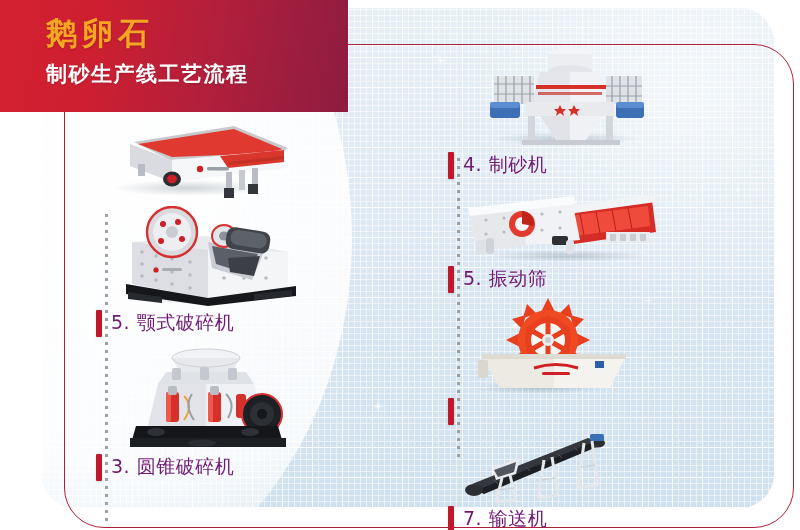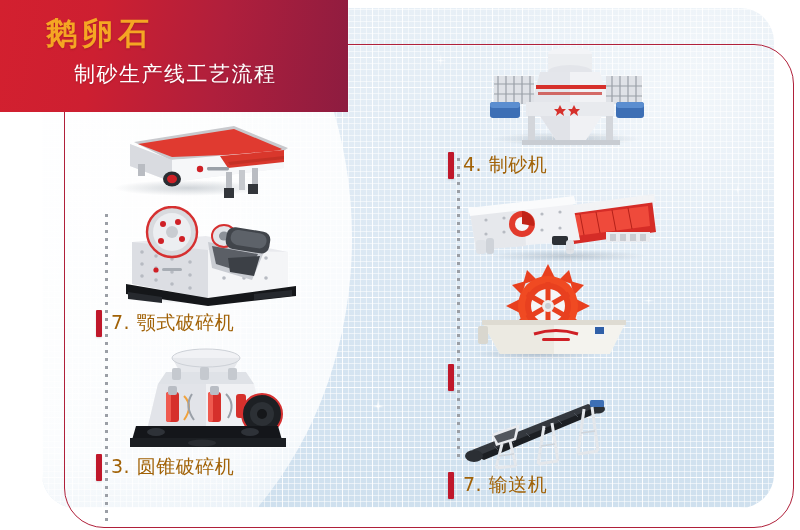--- a/index.html
+++ b/index.html
@@ -82,22 +82,22 @@
     position:absolute; left:0; top:0; width:348px; height:112px;
     background:linear-gradient(100deg,#d3202f 0%, #cd1f31 28%, #b01f3c 62%, #8d1c40 100%);
     color:#fff;
     padding:16px 8px 0 46px;
   }
   .banner .t1 {
     font-size:31px; font-weight:bold; color:#f5a623; letter-spacing:5px;
     line-height:1.15; text-shadow:0 1px 2px rgba(0,0,0,.18);
   }
   .banner .t2 {
-    font-size:21px; font-weight:normal; color:#ffffff; letter-spacing:1.5px;
-    margin-top:9px; line-height:1.2; text-shadow:0 1px 2px rgba(0,0,0,.18);margin-left:28px;
+    font-size:21px; font-weight:bold; color:#ffffff; letter-spacing:1.5px;
+    margin-top:9px; line-height:1.2; text-shadow:0 1px 2px rgba(0,0,0,.18);
   }
 
   
   .col { position:absolute; width:300px; }
   .col-left  { left:96px; top:104px; }
   .col-right { left:448px; top:40px; }
 
   
   .dots {
     position:absolute; width:3px;
@@ -112,21 +112,21 @@
   .step .pic { position:relative; height:96px; }
   .step .label {
     display:flex; align-items:center; gap:9px;
     height:34px; position:relative;
   }
   .step .bar {
     width:6px; height:27px; background:#c0182b; border-radius:1px; flex:0 0 auto;
     box-shadow:0 1px 2px rgba(0,0,0,.12);
   }
   .step .txt {
-    font-size:19px; color:#a16207; letter-spacing:.5px;
+    font-size:19px; color:#701a75; letter-spacing:.5px;
     font-family:"DejaVu Sans","Liberation Sans",sans-serif;
     white-space:nowrap;
   }
 
   
   .shadow {
     position:absolute; left:50%; transform:translateX(-50%);
     border-radius:50%;
     background:radial-gradient(ellipse at 50% 50%, rgba(90,105,120,.28) 0%, rgba(90,105,120,0) 70%);
   }
@@ -248,21 +248,21 @@
           <rect x="112" y="20" width="44" height="22" rx="8" fill="#41454b" transform="rotate(9 112 20)"></rect>
           <rect x="116" y="23" width="36" height="15" rx="7" fill="#5d6269" transform="rotate(9 116 23)"></rect>
 
           <polygon points="10,78 92,92 180,80 180,90 92,100 10,88" fill="#15171a"></polygon>
           <polygon points="12,86 46,91 46,97 12,93" fill="#26292e"></polygon>
           <polygon points="138,88 176,84 176,90 138,94" fill="#26292e"></polygon>
         </svg>
       </div>
       <div class="label">
         <span class="bar"></span>
-        <span class="txt">7. 颚式破碎机</span>
+        <span class="txt">5. 颚式破碎机</span>
       </div>
     </div>
 
     <div class="step" style="margin-top:6px;">
       <div class="pic" style="height:104px;">
         <div class="shadow" style="left:110px; bottom:2px; width:140px; height:14px;"></div>
         <svg width="190" height="104" viewBox="0 0 190 104" style="position:absolute;left:26px;top:0px;">
 
           <ellipse cx="84" cy="12" rx="34" ry="9" fill="#f1f2f5"></ellipse>
           <path d="M50,12 L58,26 L110,26 L118,12 Z" fill="#e6e8ec"></path>
@@ -409,20 +409,24 @@
           <rect x="30" y="52" width="8" height="16" rx="3" fill="#cfd3d9"></rect>
           <rect x="110" y="54" width="8" height="14" rx="3" fill="#dfe2e7"></rect>
           <rect x="150" y="46" width="44" height="10" fill="#e9ebef"></rect>
           <g fill="#c9ccd2">
             <rect x="154" y="48" width="6" height="7"></rect>
               <rect x="164" y="48" width="6" height="7"></rect>
             <rect x="174" y="48" width="6" height="7"></rect>
               <rect x="184" y="48" width="6" height="7"></rect>
           </g>
         </svg>
+      </div>
+      <div class="label">
+        <span class="bar"></span>
+        <span class="txt">5. 振动筛</span>
       </div>
     </div>
 
     <div class="step" style="margin-top:2px;">
       <div class="pic" style="height:96px;">
         <div class="shadow" style="left:90px; bottom:0px; width:130px; height:12px;"></div>
         <svg width="170" height="96" viewBox="0 0 170 96" style="position:absolute;left:28px;top:0px;">
 
           <g transform="translate(72,42)">
             <g fill="#e8401f">

